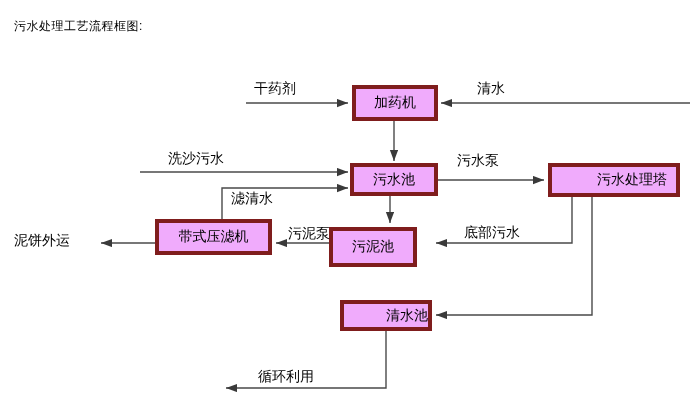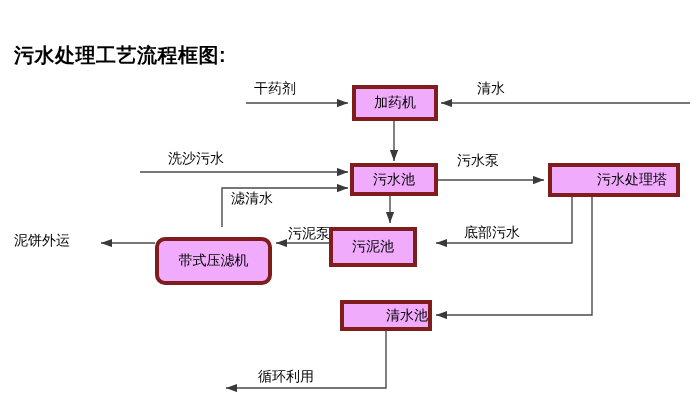--- a/index.html
+++ b/index.html
@@ -19,26 +19,25 @@
     position: absolute;
     left: 0;
     top: 0;
     width: 700px;
     height: 420px;
   }
   .title {
     position: absolute;
     left: 14px;
     top: 18px;
-    font-size: 20px;
-    font-weight: bold;
+    font-size: 12px;
+    font-weight: normal;
     letter-spacing: 0.5px;
     white-space: nowrap;
     color: #000000;
-    margin-top: 24px;
   }
   svg.wires {
     position: absolute;
     left: 0;
     top: 0;
     width: 700px;
     height: 420px;
     pointer-events: none;
   }
   .node {
@@ -113,21 +112,21 @@
   </div>
 
   <div class="node" style="left:350px; top:163px; width:88px; height:33px;">
     <span>污水池</span>
   </div>
 
   <div class="node" style="left:548px; top:163px; width:132px; height:34px;padding-left:36px;">
     <span>污水处理塔</span>
   </div>
 
-  <div class="node" style="left:155px; top:237px; width:117px; height:48px;border-radius:10px;">
+  <div class="node" style="left:155px; top:219px; width:117px; height:36px;">
     <span>带式压滤机</span>
   </div>
 
   <div class="node" style="left:329px; top:227px; width:88px; height:40px;">
     <span>污泥池</span>
   </div>
 
   <div class="node" style="left:340px; top:300px; width:92px; height:31px;justify-content:flex-end;">
     <span>清水池</span>
   </div>

